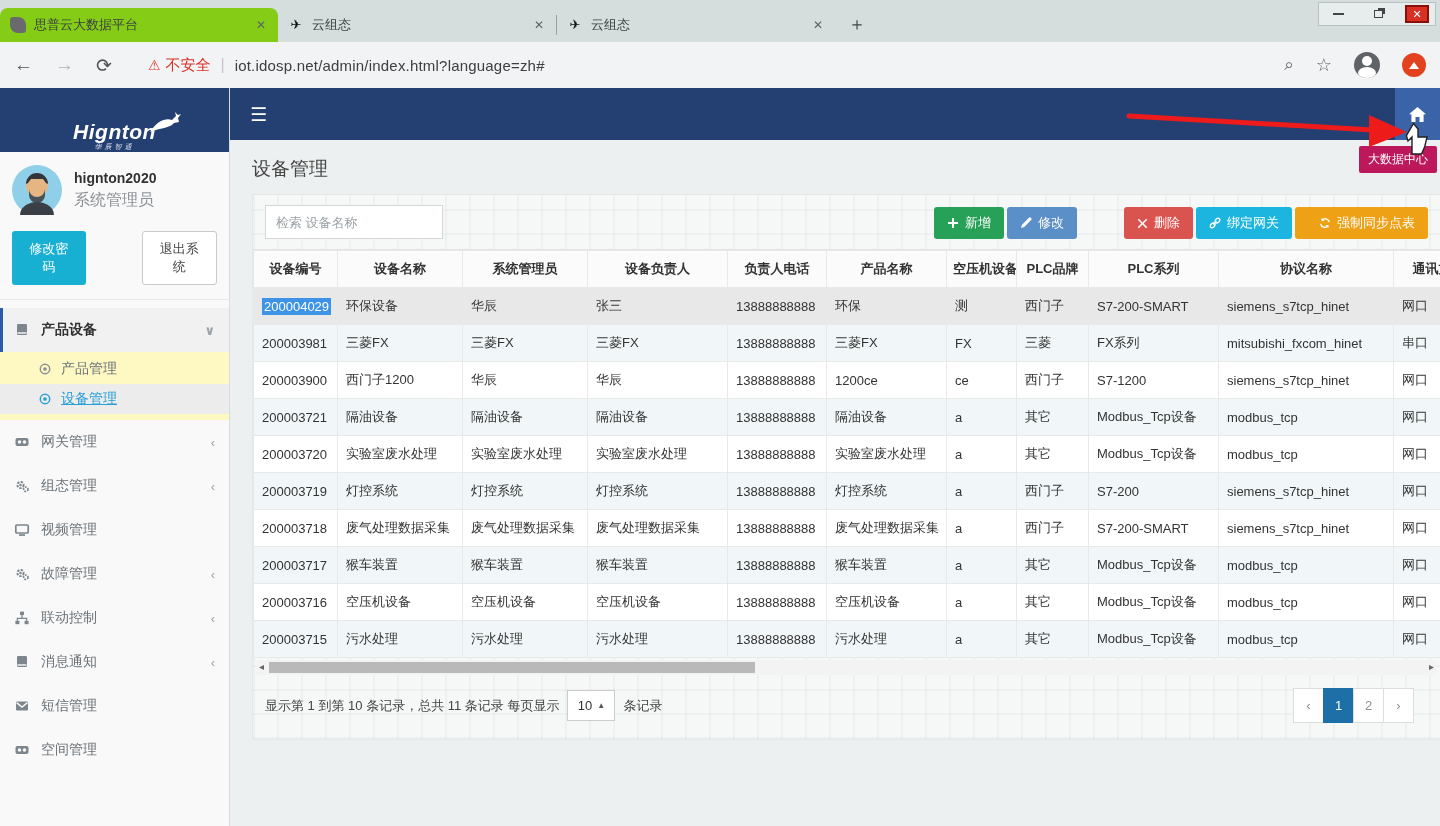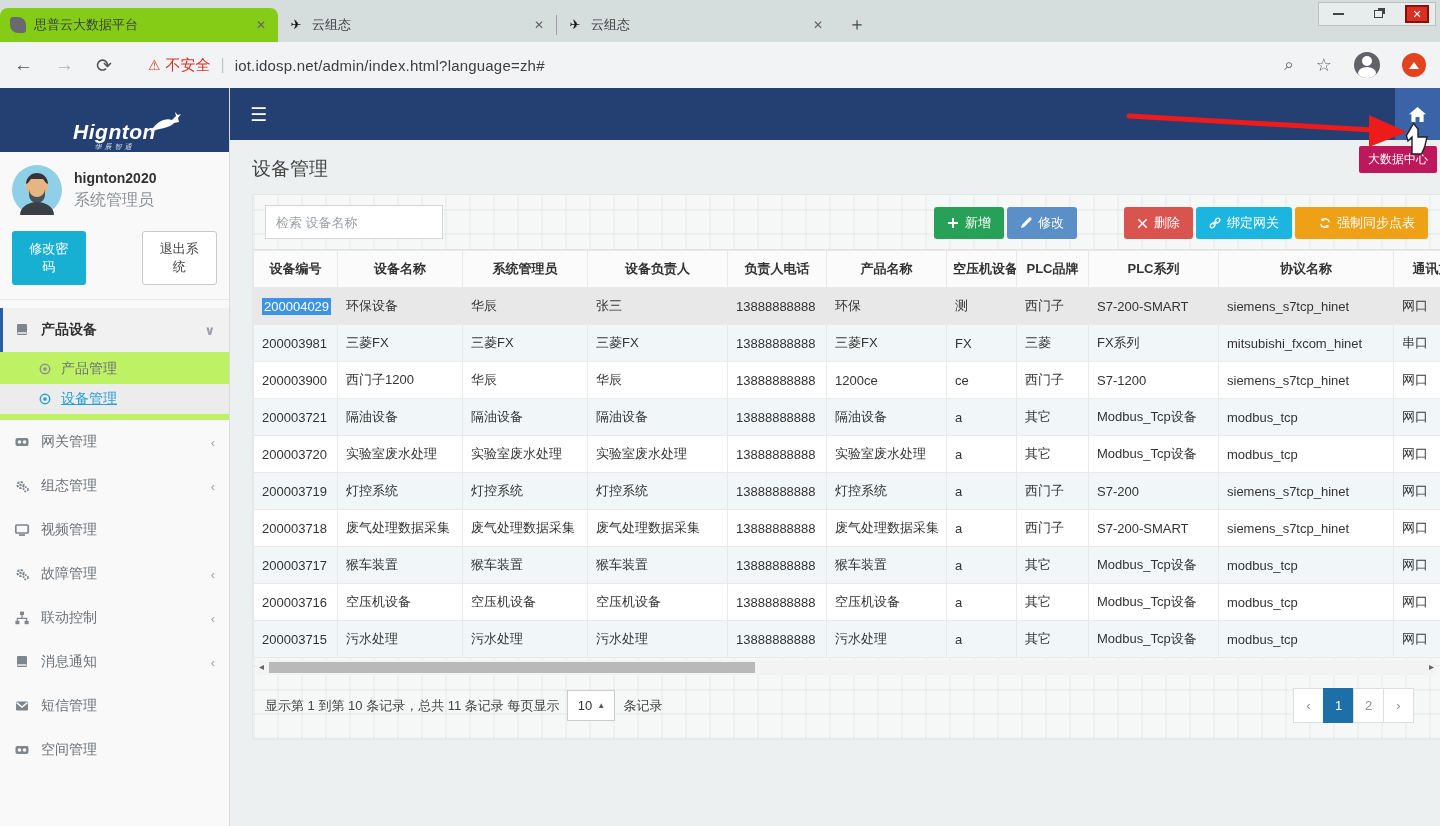--- a/index.html
+++ b/index.html
@@ -52,21 +52,21 @@
   .user-role { font-size:16px; color:#8a9096; margin-top:4px; }
   .user-actions { display:flex; padding:8px 12px 14px; border-bottom:1px solid #e7e7e7;gap:36px; }
   .btn-pwd { background:#17b0d3; color:#fff; border:none; font-size:13px; padding:8px 16px; border-radius:3px; }
   .btn-logout { background:#fff; color:#444; border:1px solid #c9c9c9; font-size:13px; padding:8px 16px; border-radius:3px; margin-left:20px; }
 
   .menu { padding-top:8px; font-size:14px; color:#6b7278; }
   .m-item { height:44px; display:flex; align-items:center; padding:0 14px; cursor:pointer; }
   .m-item .mi { width:16px; height:16px; margin-right:11px; color:#7d868d; flex:0 0 auto; }
   .m-item .chev { margin-left:auto; color:#9aa0a5; font-size:13px; }
   .m-item.parent-active { background:#f1f1f1; border-left:3px solid #2a5ca8; padding-left:11px; color:#333; font-weight:bold; }
-  .submenu { background:#bef264; padding:2px 0 6px; }
+  .submenu { background:#fef9c3; padding:2px 0 6px; }
   .s-item { height:30px; display:flex; align-items:center; padding:0 14px 0 38px; cursor:pointer; color:#6b7278; }
   .s-item .mi { width:14px; height:14px; margin-right:9px; color:#8a9096; }
   .s-item.active { background:#ececec; color:#2b9fd6; }
   .s-item.active .lbl { text-decoration:underline; }
   .s-item.active .mi { color:#2b9fd6; }
 
   .main { flex:1; display:flex; flex-direction:column; min-width:0; }
   .navbar { height:52px; background:#243f72; display:flex; align-items:center; padding:0 0 0 20px; position:relative; }
   .hamburger { color:#fff; font-size:19px; cursor:pointer; }
   .home-btn { margin-left:auto; width:45px; height:52px; background:#3b64a8; display:flex; align-items:center; justify-content:center; cursor:pointer; }

